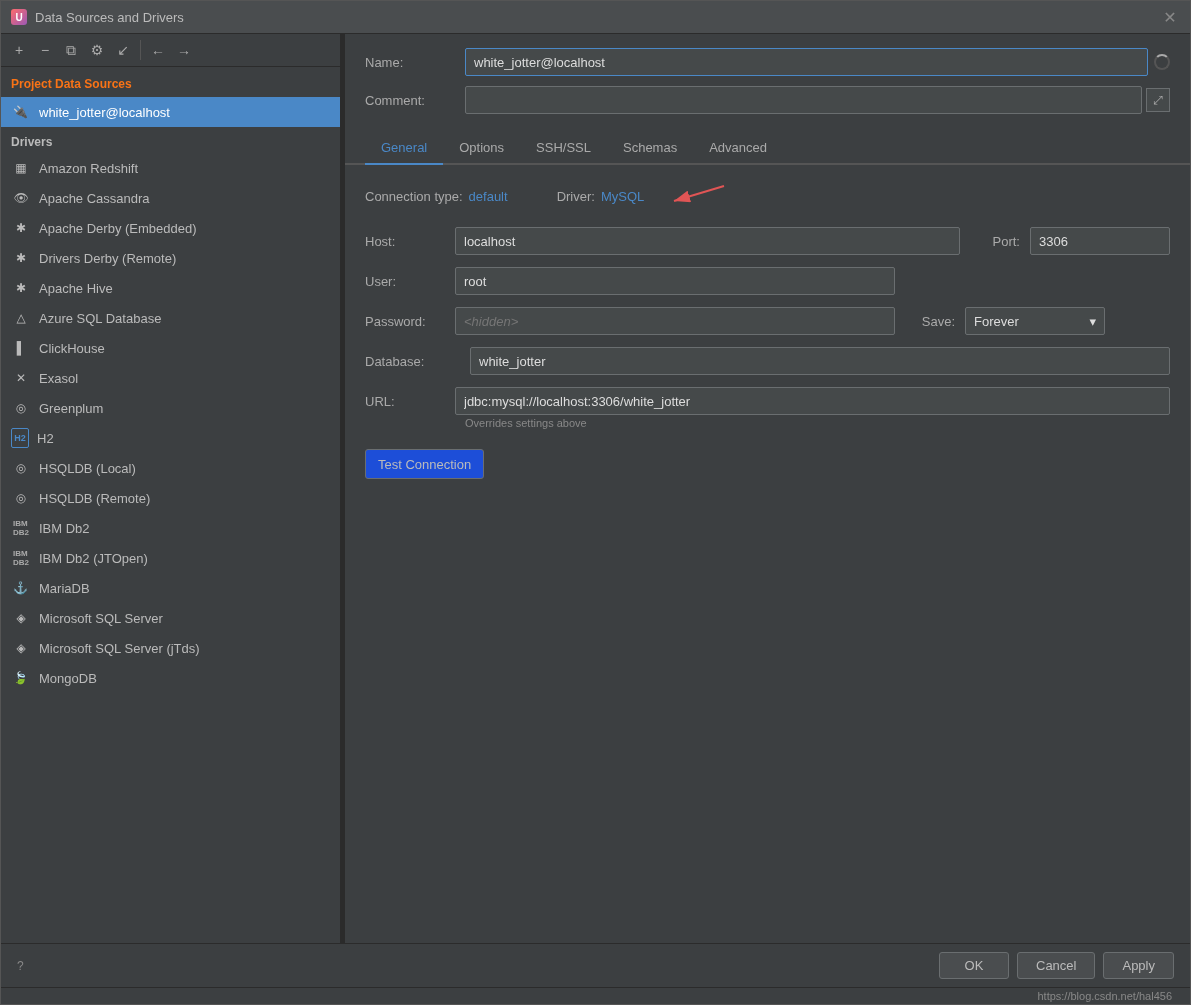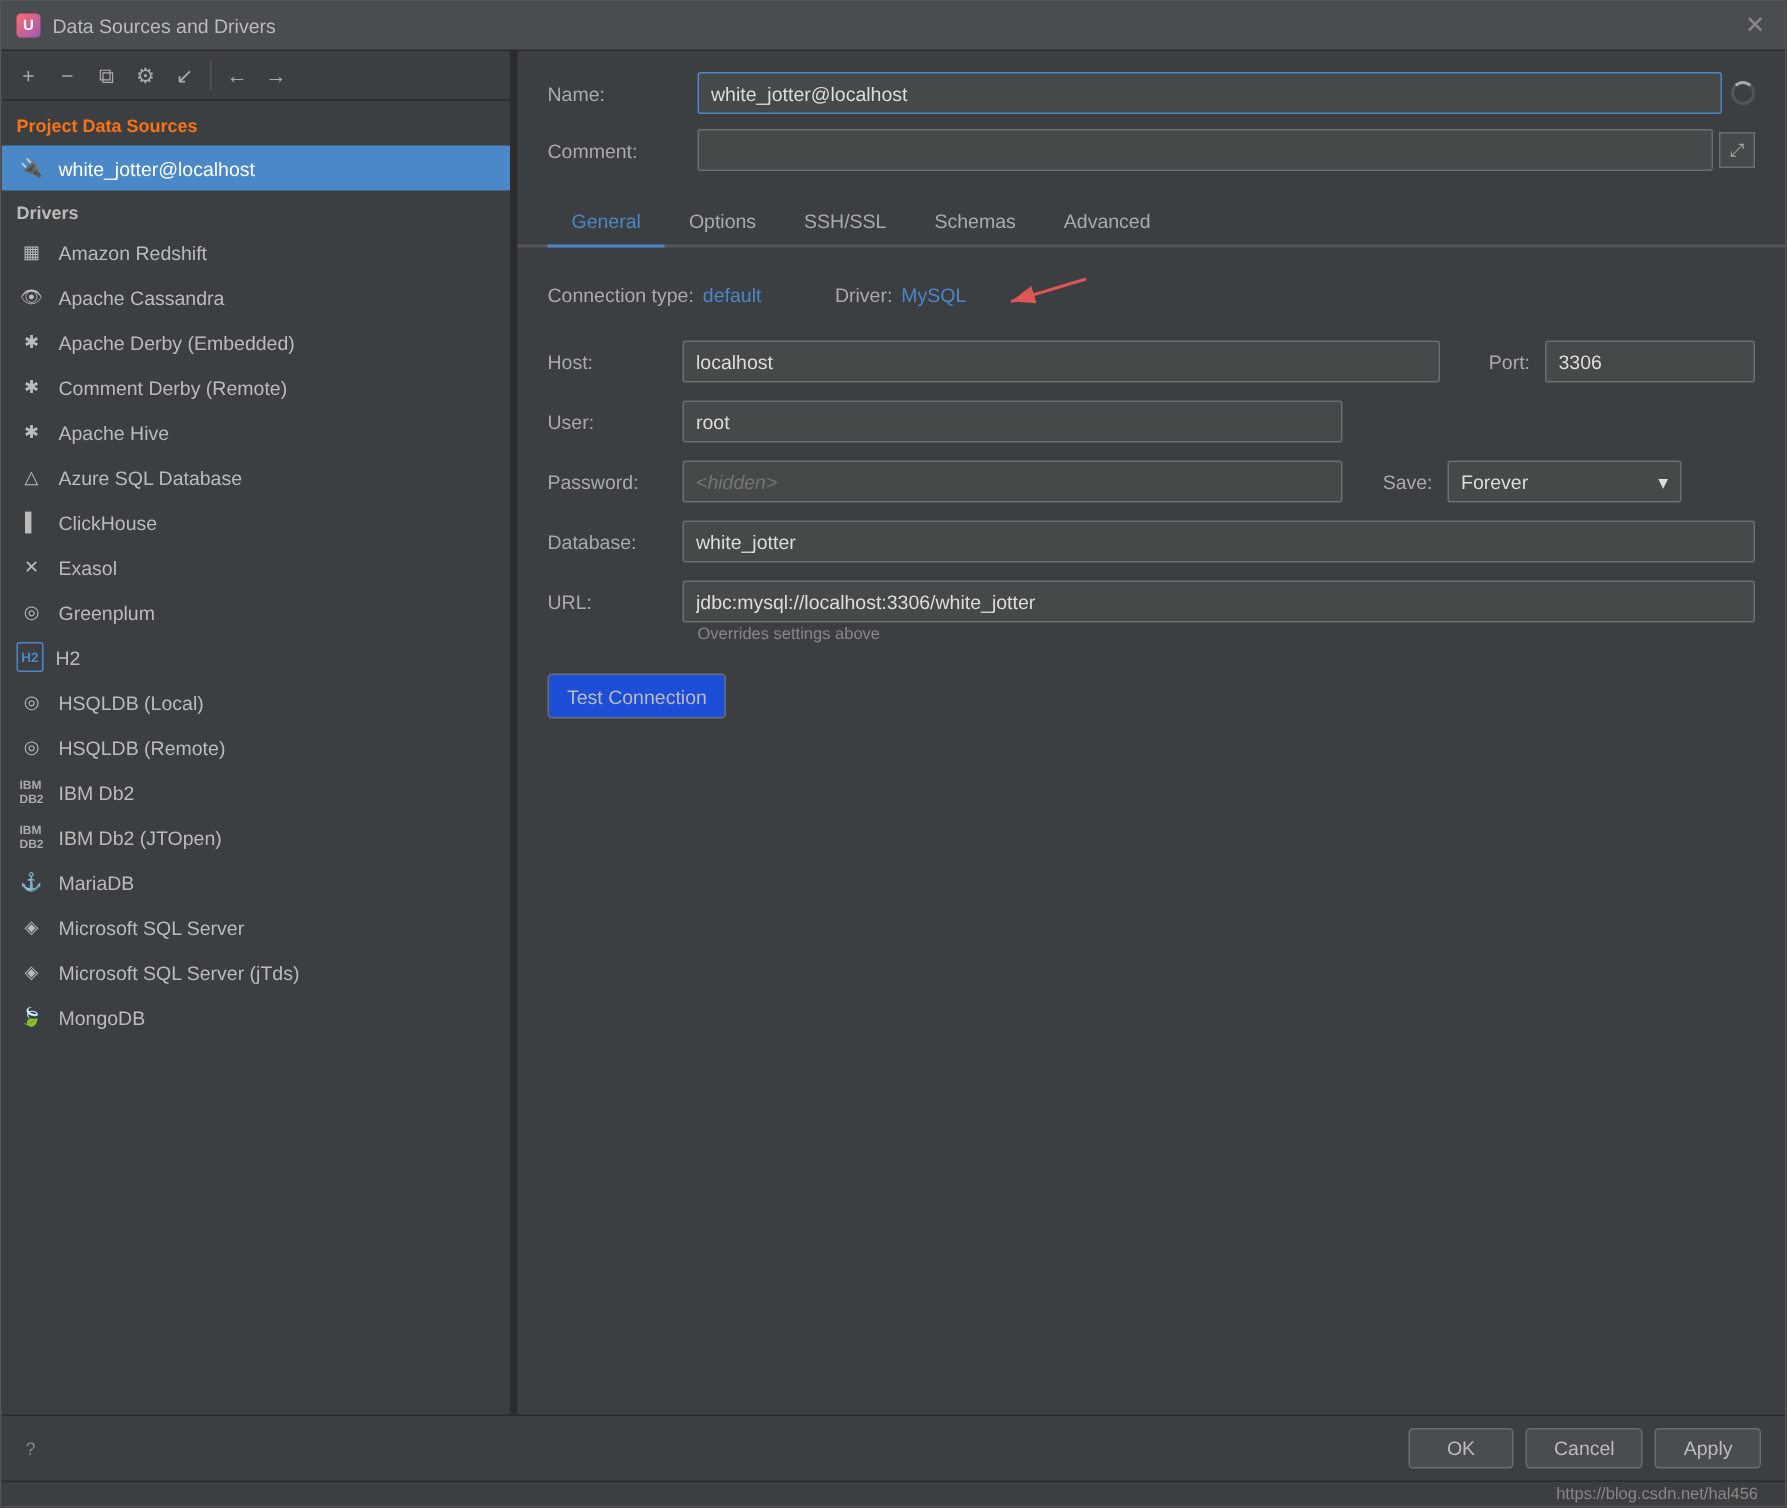--- a/index.html
+++ b/index.html
@@ -356,21 +356,21 @@
         <div class="tree-item">
           <div class="item-icon">👁</div>
           <span class="item-label">Apache Cassandra</span>
         </div>
         <div class="tree-item">
           <div class="item-icon">✱</div>
           <span class="item-label">Apache Derby (Embedded)</span>
         </div>
         <div class="tree-item">
           <div class="item-icon">✱</div>
-          <span class="item-label">Comment Derby (Remote)</span>
+          <span class="item-label">Drivers Derby (Remote)</span>
         </div>
         <div class="tree-item">
           <div class="item-icon">✱</div>
           <span class="item-label">Apache Hive</span>
         </div>
         <div class="tree-item">
           <div class="item-icon">△</div>
           <span class="item-label">Azure SQL Database</span>
         </div>
         <div class="tree-item">
@@ -480,28 +480,28 @@
         <div style="display:flex; align-items:center; margin-bottom:12px; gap:10px;">
           <span class="field-label" style="width:80px;">User:</span>
           <input type="text" class="field-input" style="flex: 1 1 0%; max-width: 440px;" value="root">
         </div>
 
         
         <div style="display:flex; align-items:center; margin-bottom:12px; gap:10px;">
           <span class="field-label" style="width:80px;">Password:</span>
           <input type="password" class="field-input placeholder-style" style="flex: 1 1 0%; max-width: 440px;" placeholder="&lt;hidden&gt;">
           <span class="field-label" style="width:50px; text-align:right;">Save:</span>
-          <div class="save-select" style="width:156px;">
+          <div class="save-select" style="width:140px;">
             <span>Forever</span>
             <span>▾</span>
           </div>
         </div>
 
         
-        <div style="display:flex; align-items:center; margin-bottom:12px; gap:10px;">
+        <div style="display:flex; align-items:center; margin-bottom:12px; gap:25px;">
           <span class="field-label" style="width:80px;">Database:</span>
           <input type="text" class="field-input" style="flex: 1 1 0%;" value="white_jotter">
         </div>
 
         
         <div style="margin-bottom:8px;">
           <div style="display:flex; align-items:center; gap:10px;">
             <span class="field-label" style="width:80px;">URL:</span>
             <input type="text" class="field-input" style="flex: 1 1 0%;" value="jdbc:mysql://localhost:3306/white_jotter">
           </div>

